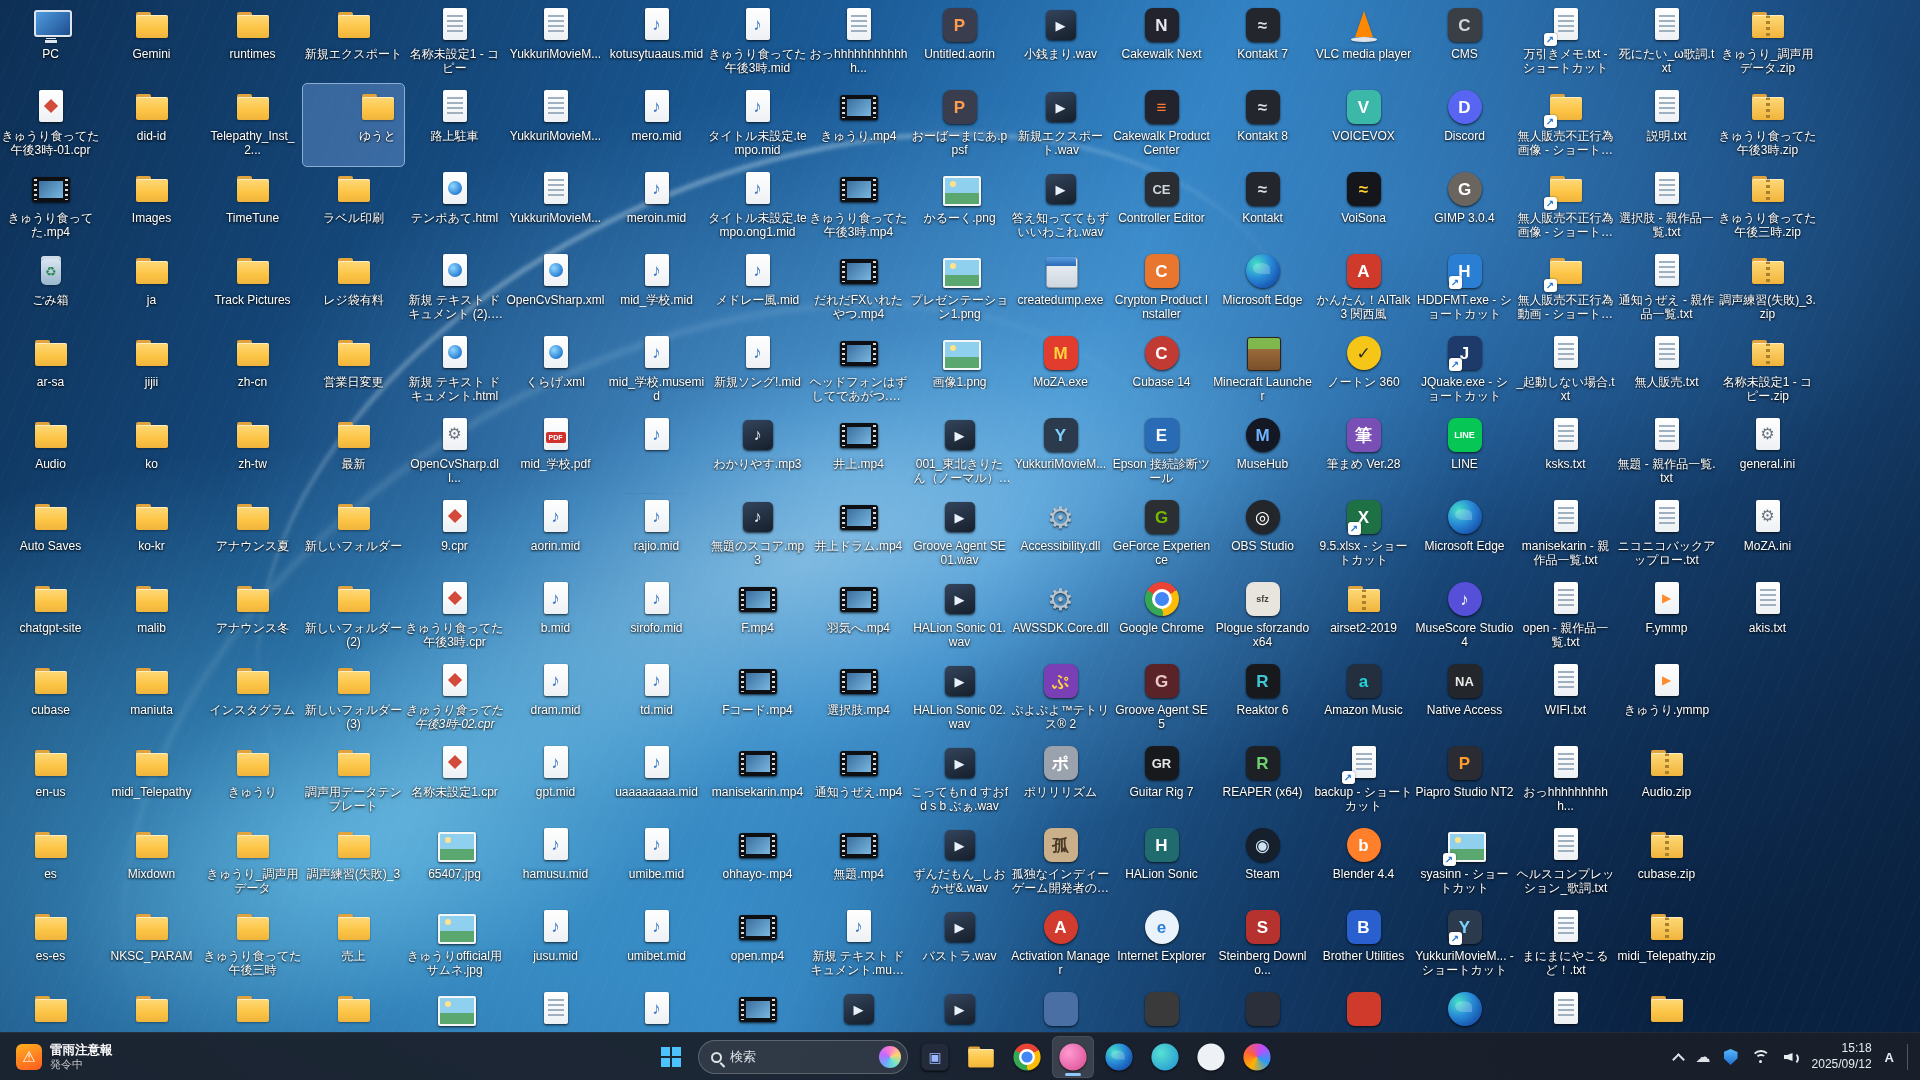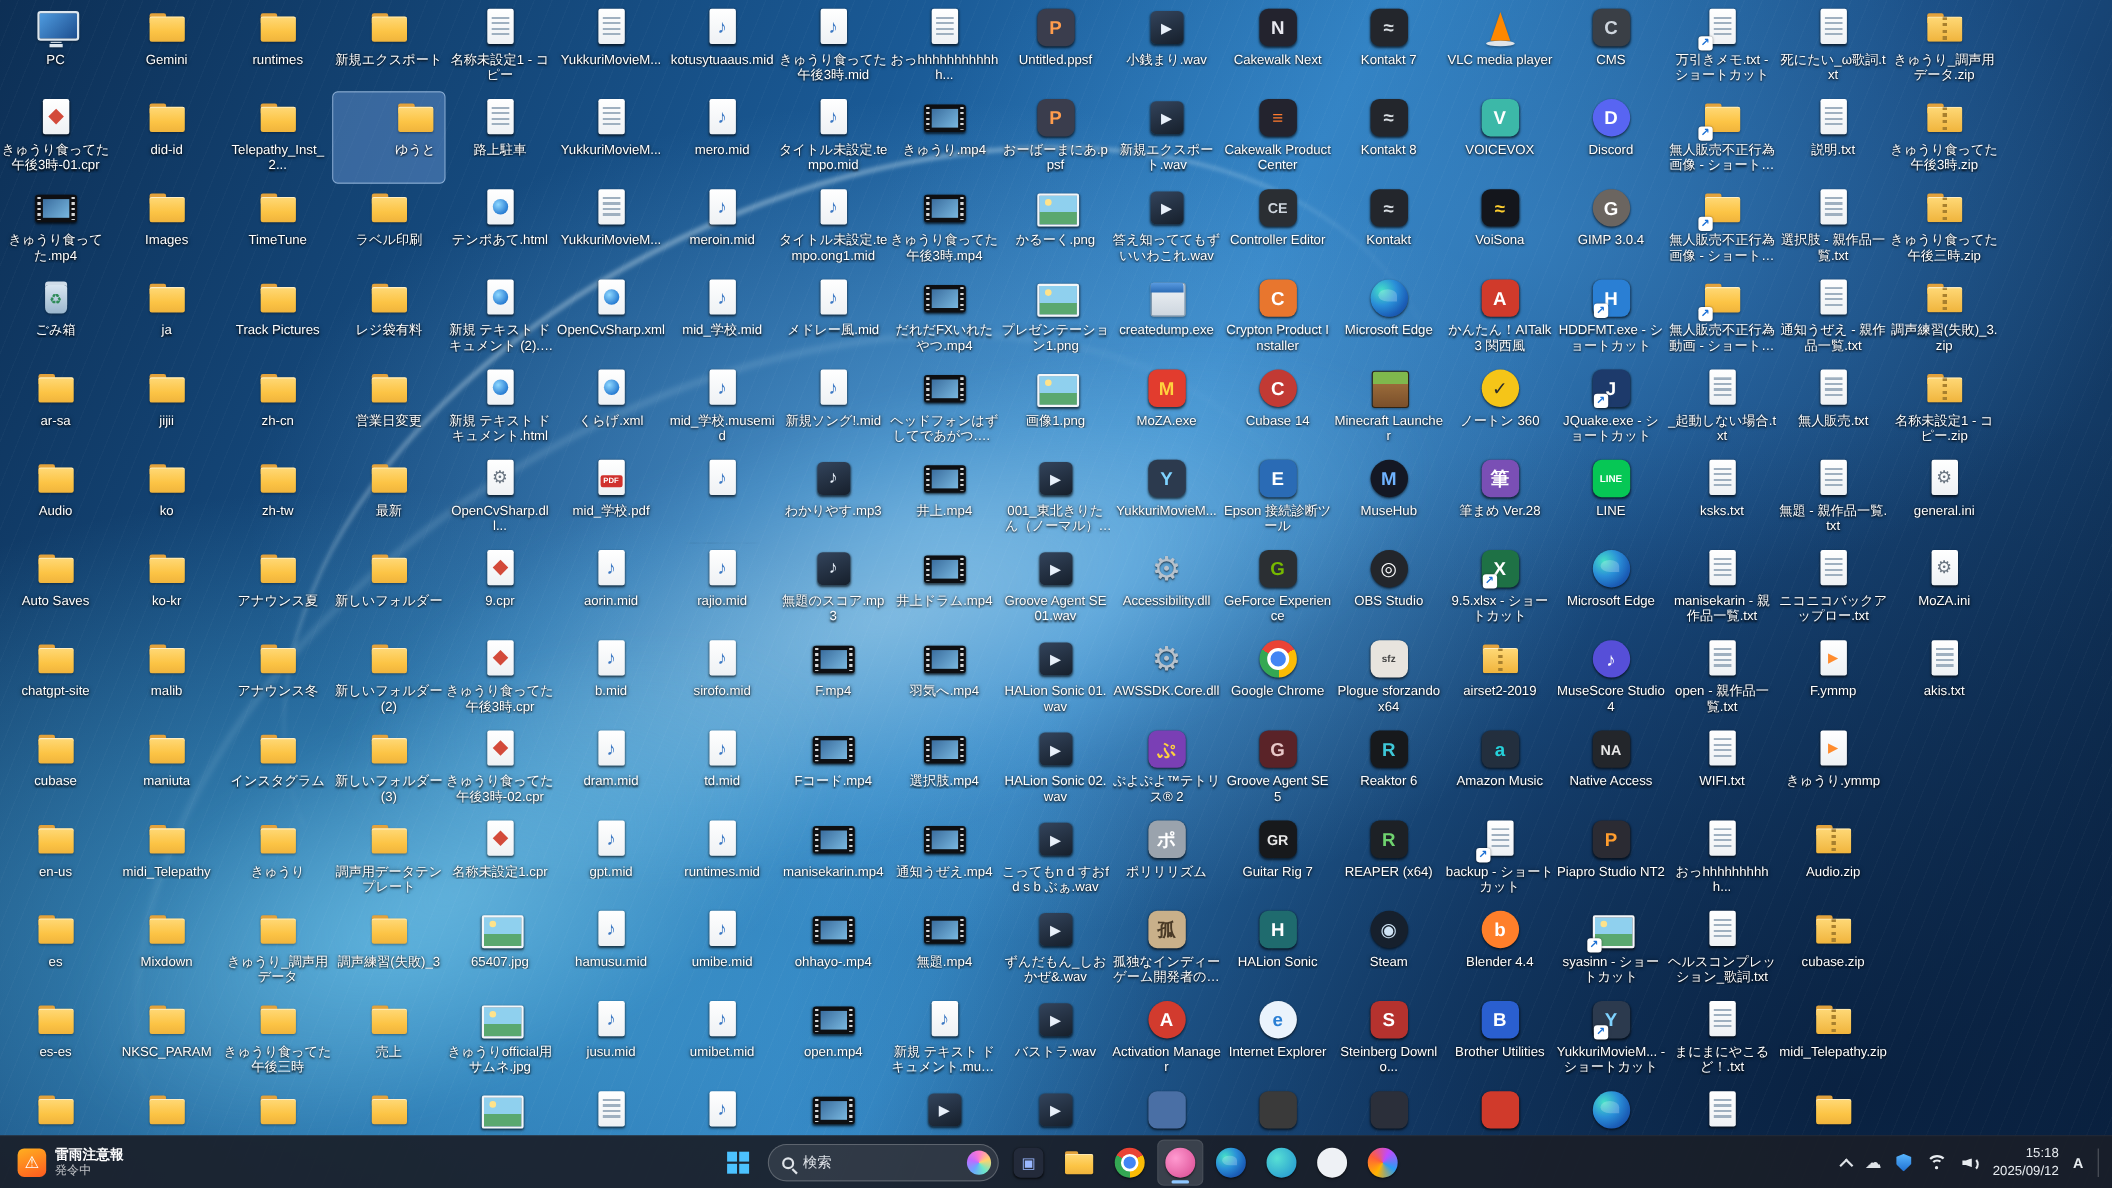--- a/index.html
+++ b/index.html
@@ -416,21 +416,21 @@
         <div class="lbl">OpenCvSharp.dll...</div>
       </div>
       <div class="cell" style="grid-area: 7 / 5;">
         <div class="ic t-sheet b-diamond"></div>
         <div class="lbl">9.cpr</div>
       </div>
       <div class="cell" style="grid-area: 8 / 5;">
         <div class="ic t-sheet b-diamond"></div>
         <div class="lbl">きゅうり食ってた午後3時.cpr</div>
       </div>
-      <div class="cell" style="grid-area: 9 / 5;">
+      <div class="cell" style="grid-area: 9 / 5; font-style: italic;">
         <div class="ic t-sheet b-diamond"></div>
         <div class="lbl">きゅうり食ってた午後3時-02.cpr</div>
       </div>
       <div class="cell" style="grid-area: 10 / 5;">
         <div class="ic t-sheet b-diamond"></div>
         <div class="lbl">名称未設定1.cpr</div>
       </div>
       <div class="cell" style="grid-area: 11 / 5;">
         <div class="ic t-image"></div>
         <div class="lbl">65407.jpg</div>
@@ -526,21 +526,21 @@
       <div class="cell" style="grid-area: 8 / 7;">
         <div class="ic t-sheet b-note"></div>
         <div class="lbl">sirofo.mid</div>
       </div>
       <div class="cell" style="grid-area: 9 / 7;">
         <div class="ic t-sheet b-note"></div>
         <div class="lbl">td.mid</div>
       </div>
       <div class="cell" style="grid-area: 10 / 7;">
         <div class="ic t-sheet b-note"></div>
-        <div class="lbl">runtimes.mid</div>
+        <div class="lbl">uaaaaaaaa.mid</div>
       </div>
       <div class="cell" style="grid-area: 11 / 7;">
         <div class="ic t-sheet b-note"></div>
         <div class="lbl">umibe.mid</div>
       </div>
       <div class="cell" style="grid-area: 12 / 7;">
         <div class="ic t-sheet b-note"></div>
         <div class="lbl">umibet.mid</div>
       </div>
       <div class="cell" style="grid-area: 13 / 7;">
@@ -648,21 +648,21 @@
         <div class="lbl">新規 テキスト ドキュメント.musicxml</div>
       </div>
       <div class="cell" style="grid-area: 13 / 9;">
         <div class="ic t-media"></div>
         <div class="lbl"></div>
       </div>
       <div class="cell" style="grid-area: 1 / 10;">
         <div class="ic t-tile" style="background: rgb(58, 61, 77);">
           <span class="glyph" style="color: rgb(255, 157, 77);">P</span>
         </div>
-        <div class="lbl">Untitled.ppsf</div>
+        <div class="lbl">Untitled.aorin</div>
       </div>
       <div class="cell" style="grid-area: 2 / 10;">
         <div class="ic t-tile" style="background: rgb(58, 61, 77);">
           <span class="glyph" style="color: rgb(255, 157, 77);">P</span>
         </div>
         <div class="lbl">おーばーまにあ.ppsf</div>
       </div>
       <div class="cell" style="grid-area: 3 / 10;">
         <div class="ic t-image"></div>
         <div class="lbl">かるーく.png</div>

